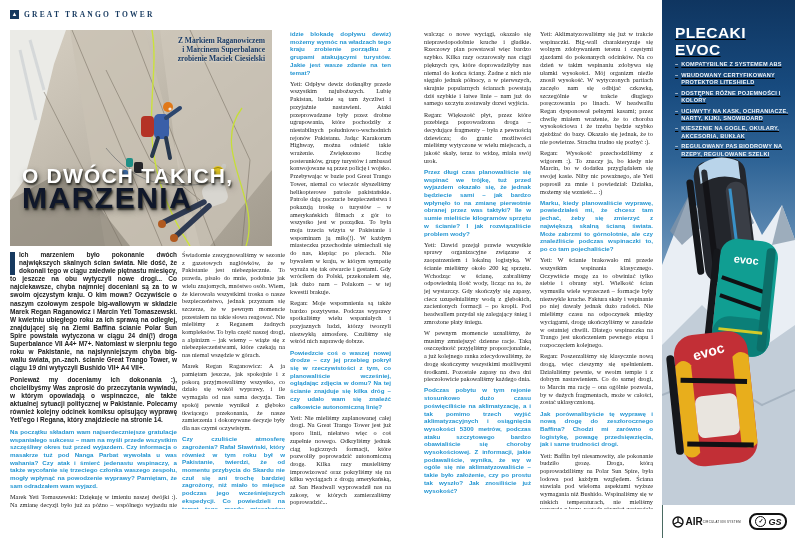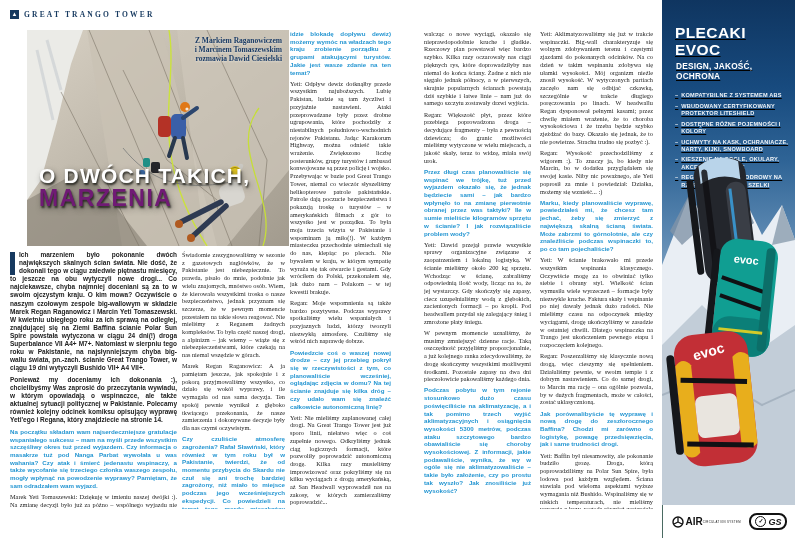--- a/index.html
+++ b/index.html
@@ -5,29 +5,29 @@
   html,body{margin:0;padding:0;}
   #spread{position:relative;width:800px;height:538px;background:#ffffff;overflow:hidden;
           font-family:"Liberation Serif",serif;}
 
   
   .sec-head{position:absolute;left:10px;top:10px;display:flex;align-items:center;gap:5px;}
   .sec-square{width:9px;height:9px;background:#16395f;color:#fff;font:bold 6px/9px "Liberation Sans",sans-serif;text-align:center;}
   .sec-label{font:bold 7.5px "Liberation Serif",serif;letter-spacing:2.2px;color:#16395f;}
 
   
-  .photo{position:absolute;left:27px;top:30px;width:262px;height:216px;overflow:hidden;background:#b9b2a5;}
+  .photo{position:absolute;left:10px;top:30px;width:262px;height:216px;overflow:hidden;background:#b9b2a5;}
   .photo svg{position:absolute;left:0;top:0;}
   .byline{position:absolute;top:6px;right:7px;text-align:right;
           font:bold 7.5px/9px "Liberation Serif",serif;color:#1b3c66;
           text-shadow:0 1px 2px rgba(235,230,220,.85);}
   .cover-title{position:absolute;left:12px;top:136px;font-family:"Liberation Sans",sans-serif;font-weight:800;}
   .cover-title .l1,.cover-title .l2{font-size:21px;line-height:19px;color:#ffffff;letter-spacing:1.2px;
           text-shadow:1px 2px 2px rgba(35,35,30,.9),2px 3px 6px rgba(35,35,30,.55);}
-  .cover-title .l3{font-size:23px;line-height:26px;color:#701a75;letter-spacing:1.5px;
+  .cover-title .l3{font-size:30px;line-height:26px;color:#0f172a;letter-spacing:1.5px;
           text-shadow:1px 2px 2px rgba(35,35,30,.9),2px 3px 6px rgba(35,35,30,.55);}
 
   
   .col{position:absolute;text-align:justify;overflow:hidden;}
   .col p{margin:0 0 3.5px 0;}
   .b{font:6.3px/7.7px "Liberation Serif",serif;color:#1c1c1c;}
   .lead{font:bold 6.5px/8.1px "Liberation Sans",sans-serif;color:#222;}
   .q{font:bold 6.2px/7.7px "Liberation Sans",sans-serif;color:#2596d2;}
   .dropbar{float:left;width:5px;height:23px;background:#16395f;margin:1px 4px 0 0;}
   #col1{left:10px;top:251px;width:167px;height:258px;}
@@ -117,22 +117,22 @@
         <rect x="-18" y="4" width="24" height="22" rx="7" fill="#d8d6d0" transform="rotate(-18)"></rect>
         <path d="M-12,24 L-52,44 M-7,28 L-40,58" stroke="#2e3a52" stroke-width="5.5" fill="none" stroke-linecap="round"></path>
         <circle cx="-54" cy="46" r="4" fill="#b05a20"></circle>
         <circle cx="-42" cy="60" r="4" fill="#b05a20"></circle>
         <circle cx="2" cy="-6" r="6" fill="#e3c722"></circle>
         <path d="M-3,-8 Q2,-13 7,-8" stroke="#9a8510" stroke-width="1" fill="none"></path>
       </g>
     </svg>
     <div class="byline">
       <div>Z Markiem Raganowiczem</div>
-      <div>i Marcinem Tomaszewskim</div>
-      <div>rozmawia Dawid Ciesielski</div>
+      <div>i Marcinem Superbalance</div>
+      <div>zrobienie Maciek Ciesielski</div>
     </div>
     <div class="cover-title">
       <div class="l1">O DWÓCH TAKICH,</div>
       <div class="l3">MARZENIA</div>
     </div>
   </div>
 
   <div id="col1" class="col">
     <p class="lead"><span class="dropbar"></span><span>Ich marzeniem było pokonanie dwóch największych skalnych ścian świata. Nie dość, że dokonali tego w ciągu zaledwie piętnastu miesięcy, to jeszcze na obu wytyczyli nowe drogi... Co najciekawsze, chyba najmniej doceniani są za to w swoim ojczystym kraju. O kim mowa? Oczywiście o naszym czołowym zespole big-wallowym w składzie Marek Regan Raganowicz i Marcin Yeti Tomaszewski. W kwietniu ubiegłego roku za ich sprawą na odległej, znajdującej się na Ziemi Baffina ścianie Polar Sun Spire powstała wytyczona w ciągu 24 dni(!) droga Superbalance VII A4+ M7+. Natomiast w sierpniu tego roku w Pakistanie, na najsłynniejszym chyba big-wallu świata, pn.-zach. ścianie Great Trango Tower, w ciągu 19 dni wytyczyli Bushido VII+ A4 VII+.</span></p>
     <p class="lead">Ponieważ my doceniamy ich dokonania :), chcielibyśmy Was zaprosić do przeczytania wywiadu, w którym opowiadają o wspinaczce, ale także aktualnej sytuacji politycznej w Pakistanie. Polecamy również kolejny odcinek komiksu opisujący wyprawę Yeti'ego i Regana, który znajdziecie na stronie 14.</p>
@@ -175,21 +175,20 @@
   </div>
 
   <div class="pg-footer">
     <span class="pg-num">10</span>
     <span class="pg-mag">|</span>
     <span class="pg-mag">góry wrzesień 2013</span>
   </div>
 
   <div class="ad">
     <div class="ad-title">PLECAKI EVOC</div>
-    <div class="ad-sub">DESIGN, JAKOŚĆ, OCHRONA</div>
     <ul class="ad-bullets">
       <li>
           <span class="dash">–</span>
           <span>KOMPATYBILNE Z SYSTEMEM ABS</span>
         </li>
       <li>
           <span class="dash">–</span>
           <span>WBUDOWANY CERTYFIKOWANY PROTEKTOR LITESHIELD</span>
         </li>
       <li>

